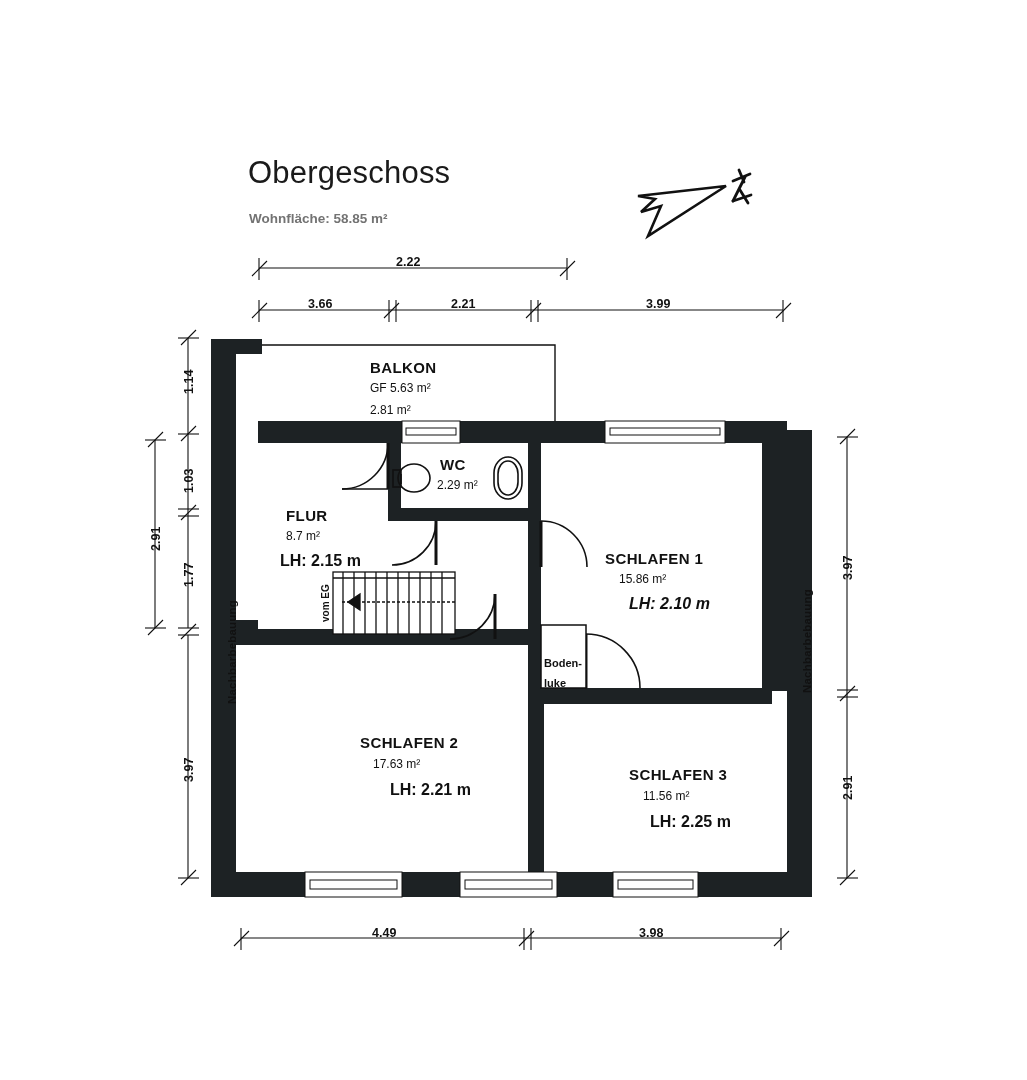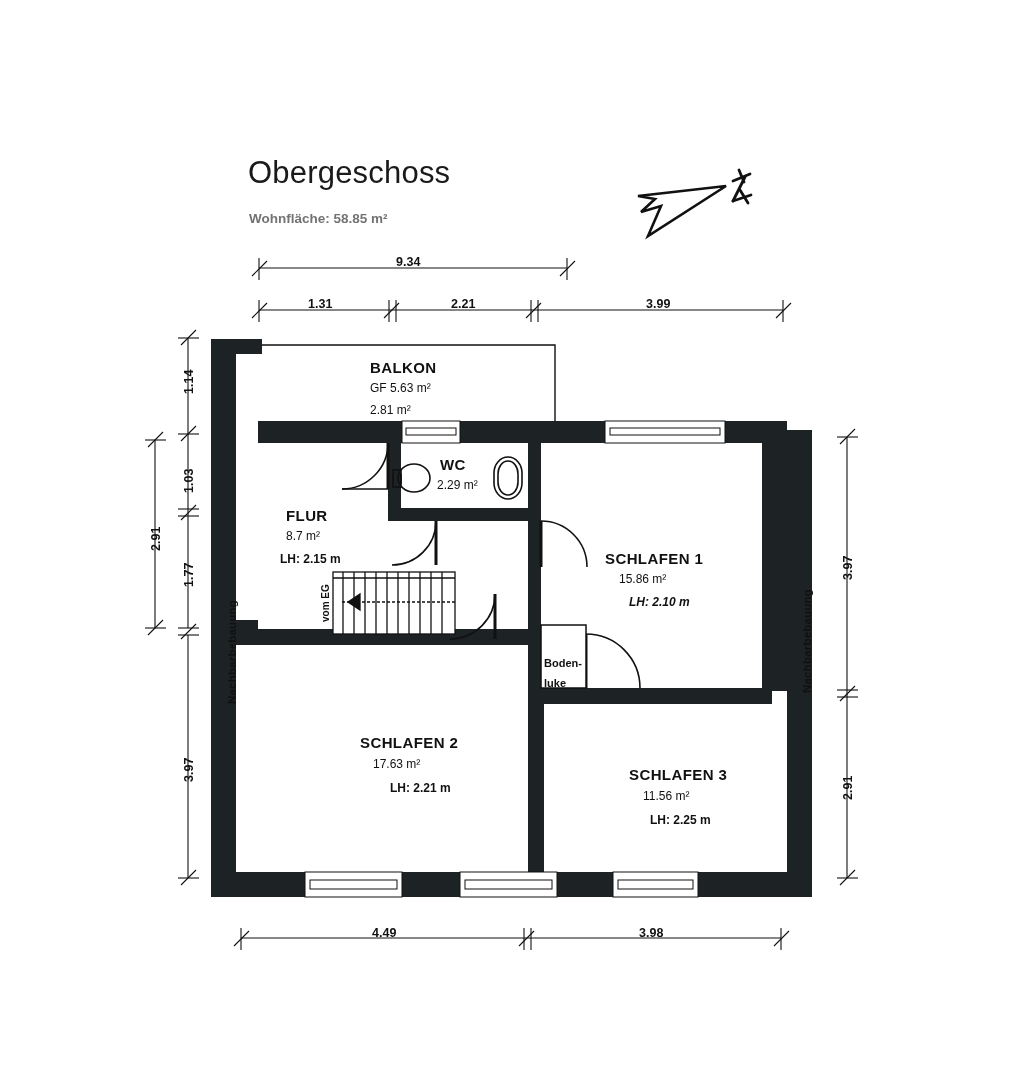--- a/index.html
+++ b/index.html
@@ -36,21 +36,21 @@
   .room-name {
     font-size: 15px;
     font-weight: bold;
     letter-spacing: 0.4px;
   }
   .room-area {
     font-size: 12px;
     font-weight: normal;
   }
   .room-lh {
-    font-size: 12px;
+    font-size: 16px;
     font-weight: bold;
   }
   .small-label {
     font-size: 11px;
     font-weight: bold;
     line-height: 1.15;
   }
   .dim-text {
     font-size: 12.5px;
     font-weight: bold;
@@ -320,23 +320,23 @@
 
   <div class="txt small-label" style="left:544px; top:630px;margin-top:27px;">Boden-</div>
   <div class="txt small-label" style="left:544px; top:677px;">luke</div>
 
   <div class="txt vomeg-text" style="left:320px; top:622px;">vom EG</div>
 
   <div class="txt neighbor-text" style="left:226px; top:704px;">Nachbarbebauung</div>
 
   <div class="txt neighbor-text" style="left:801px; top:693px;">Nachbarbebauung</div>
 
-  <div class="txt dim-text" style="left:396px; top:255px;">9.34</div>
-
-  <div class="txt dim-text" style="left:308px; top:297px;">1.31</div>
+  <div class="txt dim-text" style="left:396px; top:255px;">2.22</div>
+
+  <div class="txt dim-text" style="left:308px; top:297px;">3.66</div>
   <div class="txt dim-text" style="left:451px; top:297px;">2.21</div>
   <div class="txt dim-text" style="left:646px; top:297px;">3.99</div>
 
   <div class="txt vert-text" style="left:182px; top:394px;">1.14</div>
   <div class="txt vert-text" style="left:182px; top:493px;">1.03</div>
   <div class="txt vert-text" style="left:182px; top:587px;">1.77</div>
 
   <div class="txt vert-text" style="left:149px; top:551px;">2.91</div>
   <div class="txt vert-text" style="left:182px; top:782px;">3.97</div>
 

